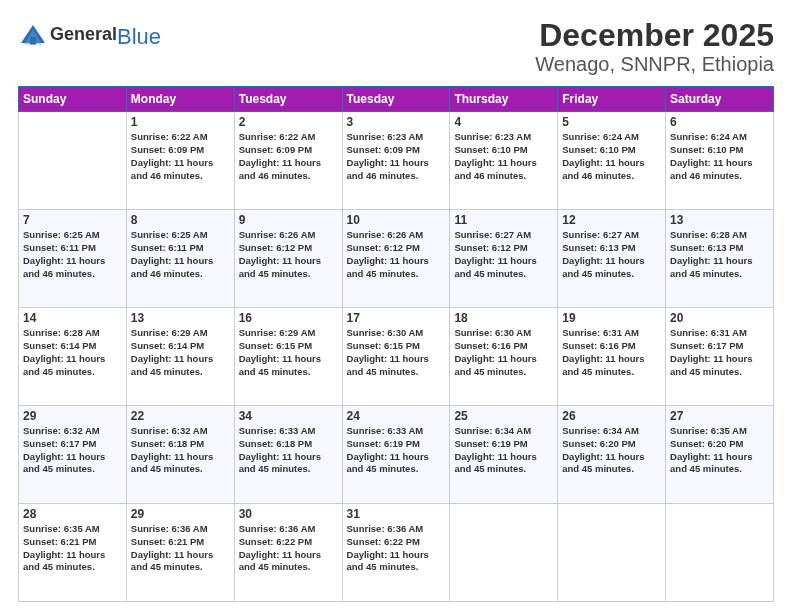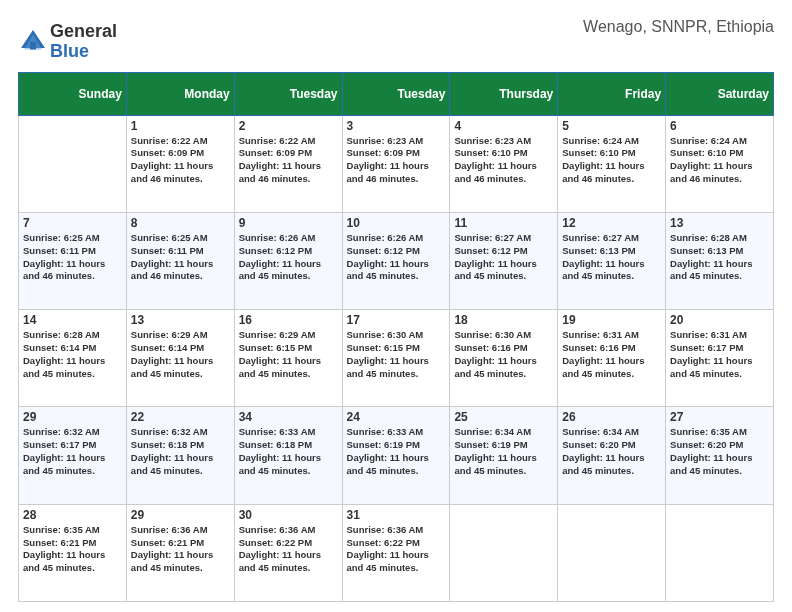--- a/index.html
+++ b/index.html
@@ -23,62 +23,62 @@
       align-items: flex-start;
       margin-bottom: 10px;
     }
     .logo {
       display: flex;
       align-items: center;
       margin-top: 4px;
     }
     .logo-text {
       display: flex;
-      flex-direction: column;
+      flex-direction: row;
       line-height: 1.1;
     }
     .logo-general {
       font-size: 18px;
       font-weight: bold;
       color: #333;
     }
     .logo-blue {
-      font-size: 18px;
-      font-weight: bold;
+      font-size: 22px;
+      font-weight: normal;
       color: #2e6db4;
     }
     .logo-icon {
       width: 30px;
       height: 30px;
       margin-right: 2px;
     }
     .title-block {
       text-align: right;
     }
     .main-title {
       font-size: 32px;
       font-weight: bold;
       color: #333;
       line-height: 1.1;
     }
     .subtitle {
-      font-size: 16px;
+      font-size: 20px;
       color: #555;
     }
     .calendar {
       flex: 1;
       border-collapse: collapse;
       width: 100%;
       font-size: 10px;
     }
     .calendar th {
-      background: #15803d;
+      background: #a21caf;
       color: #fff;
-      padding: 14px 4px;
-      text-align: right;
+      padding: 5px 4px;
+      text-align: left;
       font-size: 12px;
       font-weight: bold;
       border: 1px solid #2e6db4;
     }
     .calendar td {
       vertical-align: top;
       border: 1px solid #ccc;
       padding: 3px 4px;
       width: 108px;
       height: 80px;
@@ -117,20 +117,21 @@
         <polygon points="20,4 36,28 4,28" fill="#2e6db4"></polygon>
         <polygon points="20,10 32,30 8,30" fill="#5a9fd4" opacity="0.5"></polygon>
         <rect x="16" y="20" width="8" height="10" fill="#2e6db4"></rect>
       </svg>
       <div class="logo-text">
         <span class="logo-general">General</span>
         <span class="logo-blue">Blue</span>
       </div>
     </div>
     <div class="title-block">
+      <div class="main-title">December 2025</div>
       <div class="subtitle">Wenago, SNNPR, Ethiopia</div>
     </div>
   </div>
 
   <table class="calendar">
     <thead>
       <tr>
       <th>Sunday</th>
           <th>Monday</th>
           <th>Tuesday</th>

